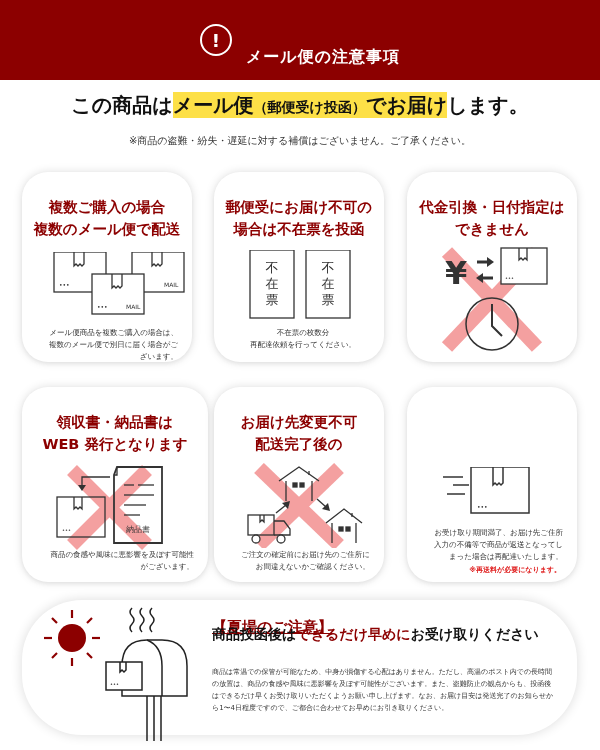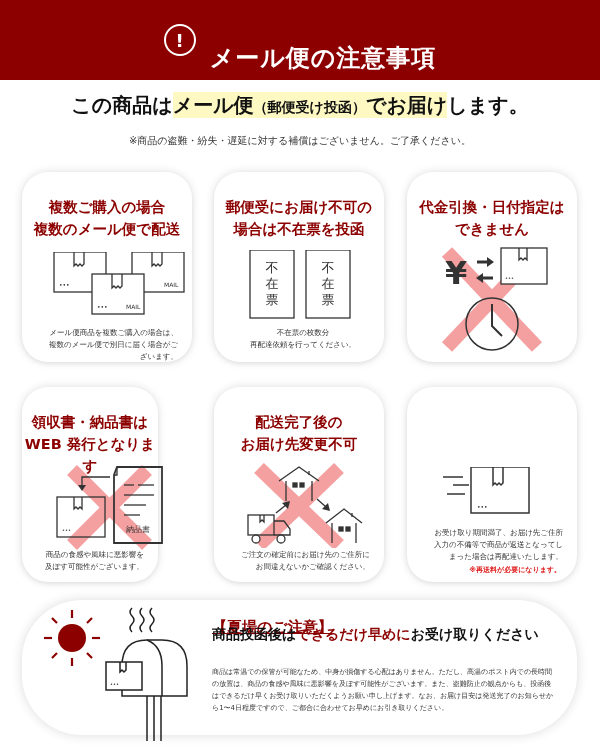--- a/index.html
+++ b/index.html
@@ -10,27 +10,27 @@
     position: absolute; left: 0; top: 0; width: 600px; height: 80px;
     background: #8c0000;
     display: flex; align-items: center; justify-content: center;
     color: #fff;
   }
   .header .alert-circle {
     width: 32px; height: 32px; border: 2px solid #fff; border-radius: 50%;
     display: flex; align-items: center; justify-content: center;
     font-weight: bold; font-size: 18px; margin-right: 14px;
   }
-  .header .title { font-size: 24px; font-weight: bold; letter-spacing: 1px; margin-top: 35px; }
+  .header .title { font-size: 16px; font-weight: bold; letter-spacing: 1px; margin-top: 35px; }
 
   .intro {
     position: absolute; top: 92px; left: 0; width: 600px; text-align: center;
     font-size: 20px; font-weight: bold; color: #111;
   }
-  .intro .hl { background: #fef9c3; padding: 1px 0; }
+  .intro .hl { background: #fde047; padding: 1px 0; }
   .intro .hl .small { font-size: 14px; font-weight: bold; }
   .note {
     position: absolute; top: 134px; left: 0; width: 600px; text-align: center;
     font-size: 10px; color: #333;
   }
 
   .card {
     position: absolute; background: #fff; border-radius: 26px;
     box-shadow: 0 0 10px rgba(0,0,0,0.13), 0 2px 4px rgba(0,0,0,0.05);
     text-align: center;
@@ -43,21 +43,21 @@
     font-size: 7.5px; line-height: 12px; color: #333; text-align: right;
     position: absolute; left: 22px; right: 14px;
   }
   .card .cdesc.center { text-align: center; }
   .card .warn { position: absolute; right: 16px; font-size: 7px; color: #e02020; font-weight: bold; }
   .card svg { position: absolute; }
 
   .c1 { left: 22px; top: 172px; width: 170px; height: 190px; }
   .c2 { left: 214px; top: 172px; width: 170px; height: 190px; }
   .c3 { left: 407px; top: 172px; width: 170px; height: 190px; }
-  .c4 { left: 22px; top: 387px; width: 136px; height: 195px; }
+  .c4 { left: 22px; top: 387px; width: 186px; height: 195px; }
   .c5 { left: 214px; top: 387px; width: 170px; height: 195px; }
   .c6 { left: 407px; top: 387px; width: 170px; height: 195px; }
 
   .summer {
     position: absolute; left: 22px; top: 600px; width: 555px; height: 135px;
     background: #fff; border-radius: 60px;
     box-shadow: 0 0 12px rgba(0,0,0,0.14);
   }
   .summer .stitle { position: absolute; left: 190px; top: 18px; font-size: 15px; font-weight: bold; color: #8c0000; text-decoration: underline; }
   .summer .shead { position: absolute; left: 190px; top: 26px; font-size: 14px; font-weight: bold; color: #111; white-space: nowrap; }
@@ -172,22 +172,22 @@
       <line x1="102" y1="50" x2="118" y2="50"></line>
     </g>
     <text x="40" y="67" font-size="5" fill="#333">•••</text>
     <text x="104" y="67" font-size="8" fill="#333">納品書</text>
   </svg>
   <div class="cdesc" style="top:162px;">商品の食感や風味に悪影響を及ぼす可能性がございます。</div>
 </div>
 
 <div class="card c5">
   <div class="ctitle">
+    <div>お届け先変更不可</div>
     <div>配送完了後の</div>
-    <div>お届け先変更不可</div>
   </div>
   <svg width="170" height="85" style="left:0;top:76px;" viewBox="0 0 170 85">
     <g stroke="#f4a0a0" stroke-width="14">
       <line x1="45" y1="5" x2="125" y2="82"></line>
       <line x1="125" y1="5" x2="45" y2="82"></line>
     </g>
     <g fill="none" stroke="#333" stroke-width="1.3">
       <path d="M65 18 L85 4 L105 18"></path>
         <path d="M95 8 v4"></path>
       <path d="M72 18 V38 M98 18 V38"></path>

